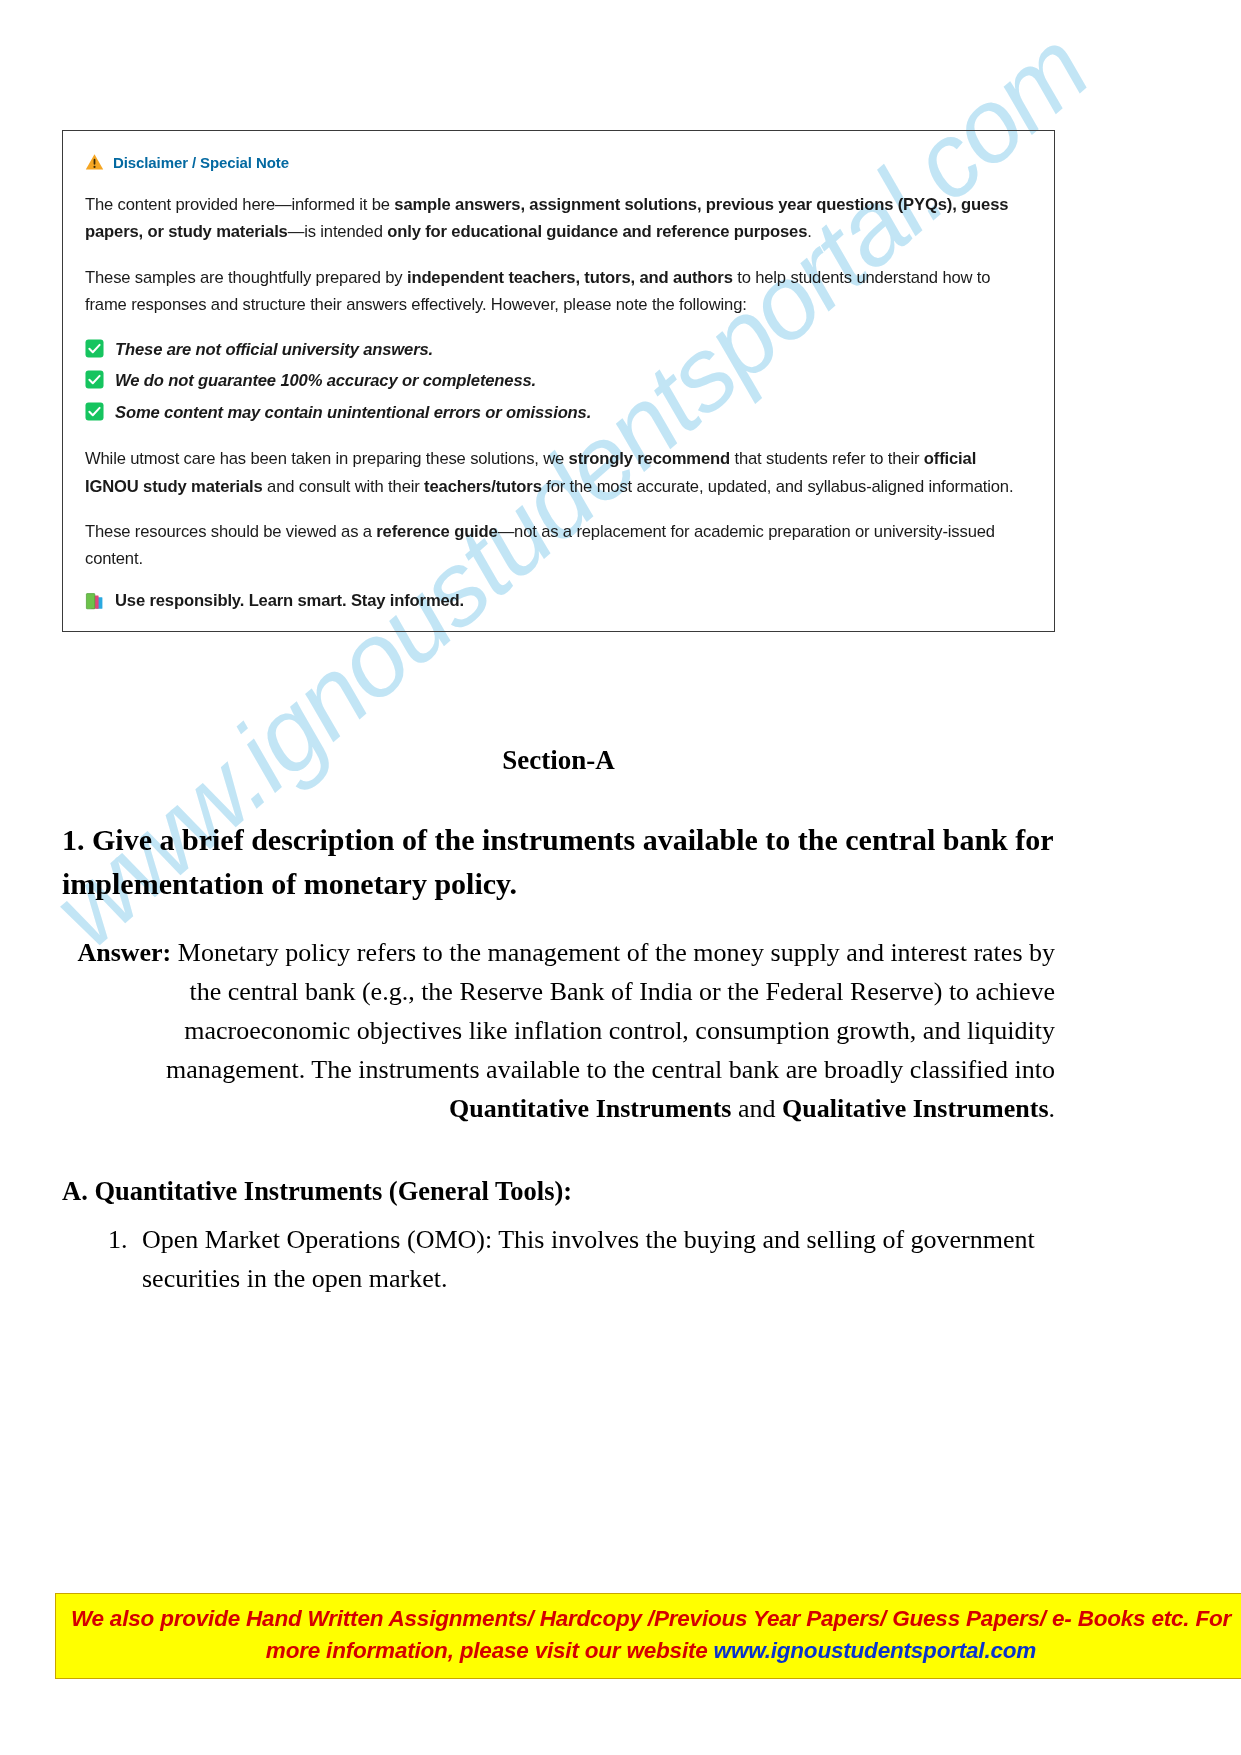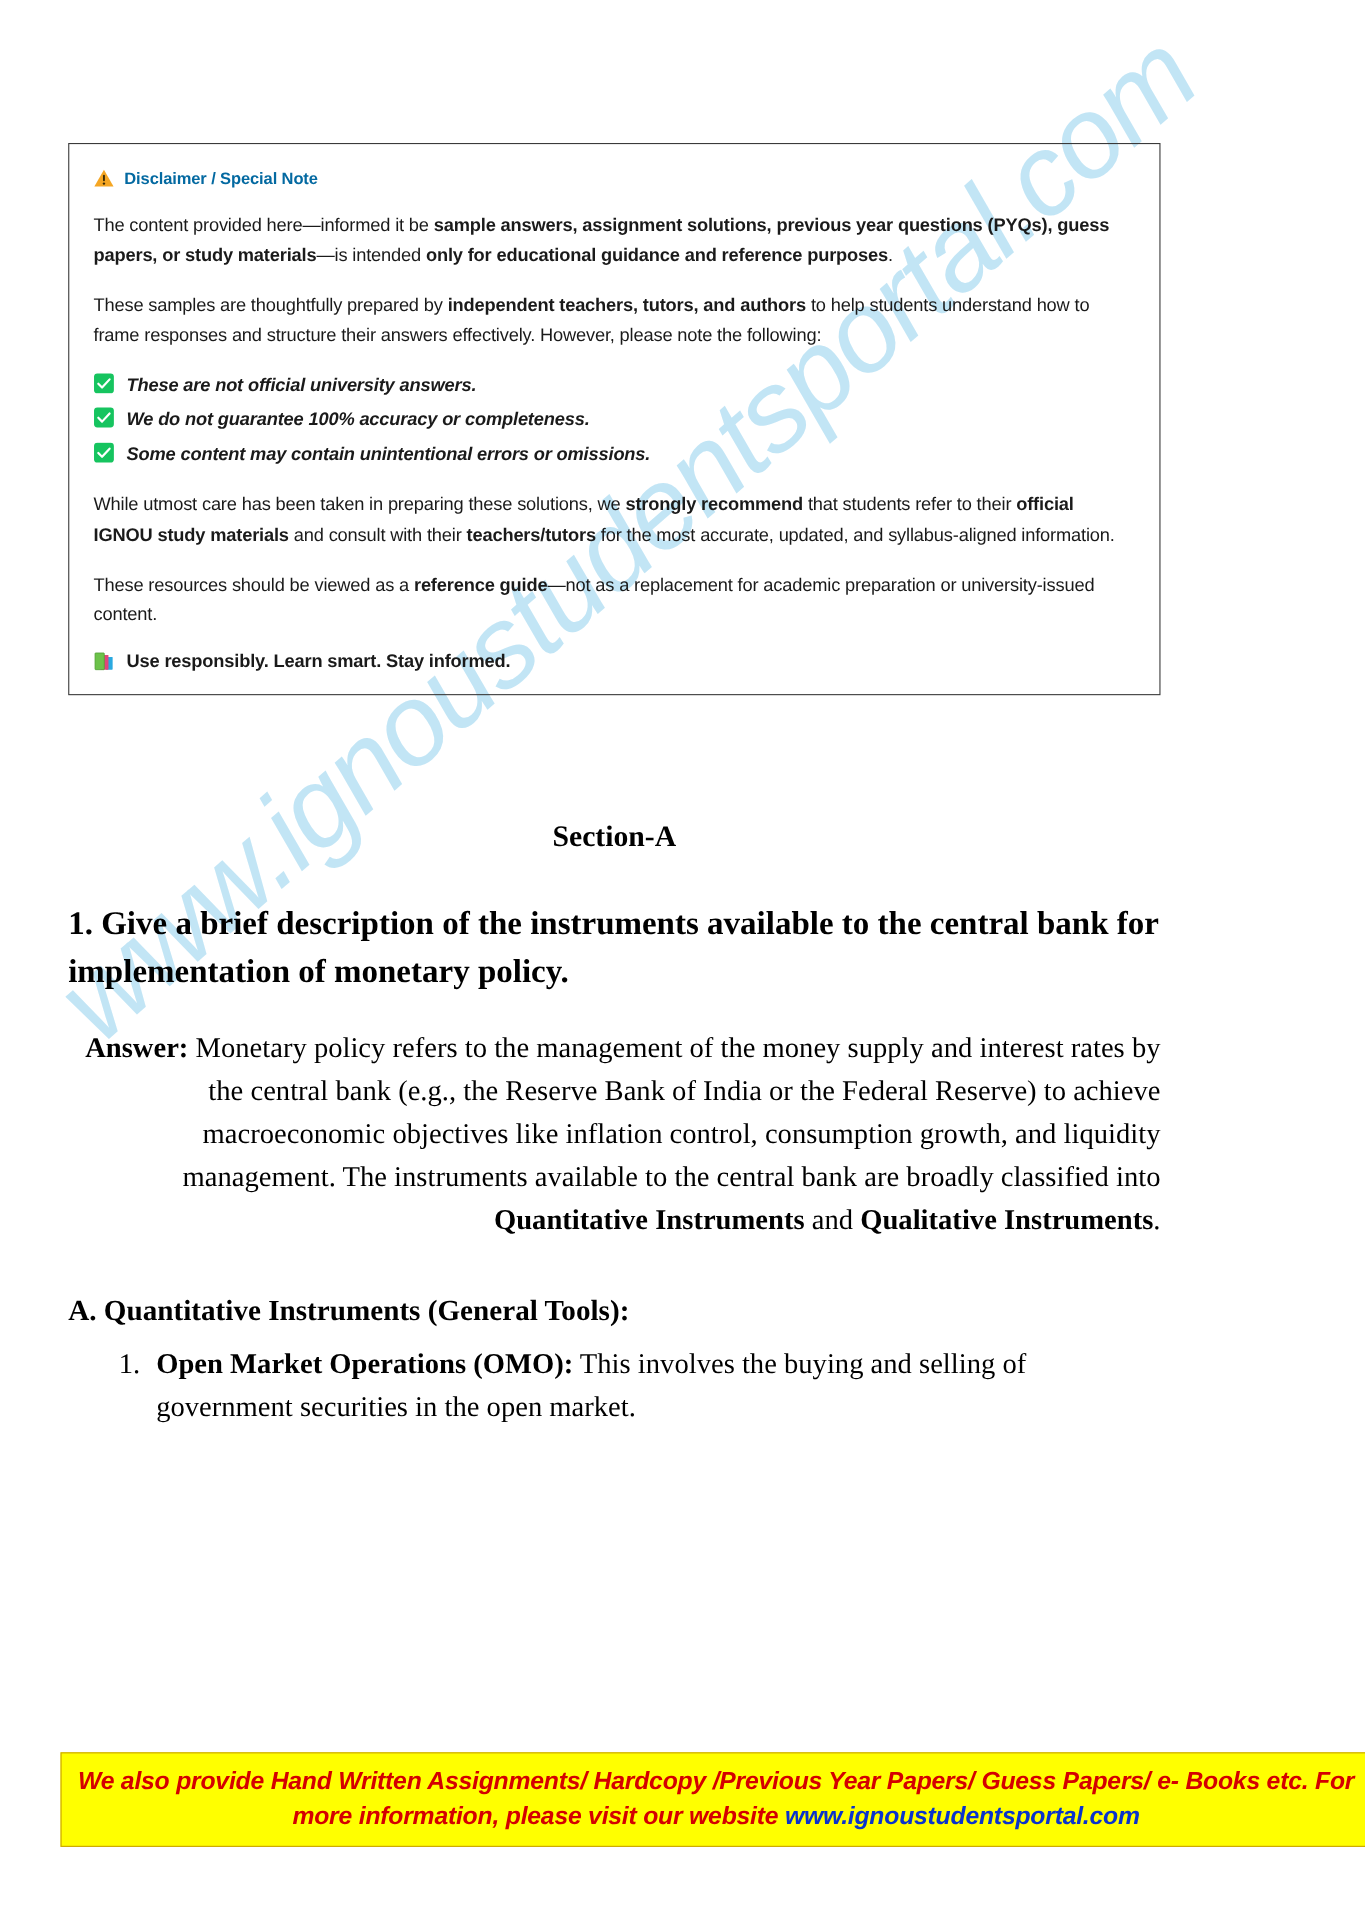--- a/index.html
+++ b/index.html
@@ -129,21 +129,21 @@
     line-height:1.5;
     margin:0 0 18px 0;
   }
   ol.num-list {
     margin:10px 0 0 0;
     padding-left:72px;
     font-size:26px;
     line-height:1.5;
   }
   ol.num-list li { margin-bottom:6px; padding-left:8px; }
-  ol.num-list li b { font-weight:bold;text-align:center; }
+  ol.num-list li b { font-weight:normal;text-align:center; }
 
   
   #footer-banner {
     position:absolute;
     left:55px; top:1593px;
     width:1192px;
     box-sizing:border-box;
     background:#ffff00;
     border:1.5px solid #c9a400;
     padding:9px 14px 11px 14px;

